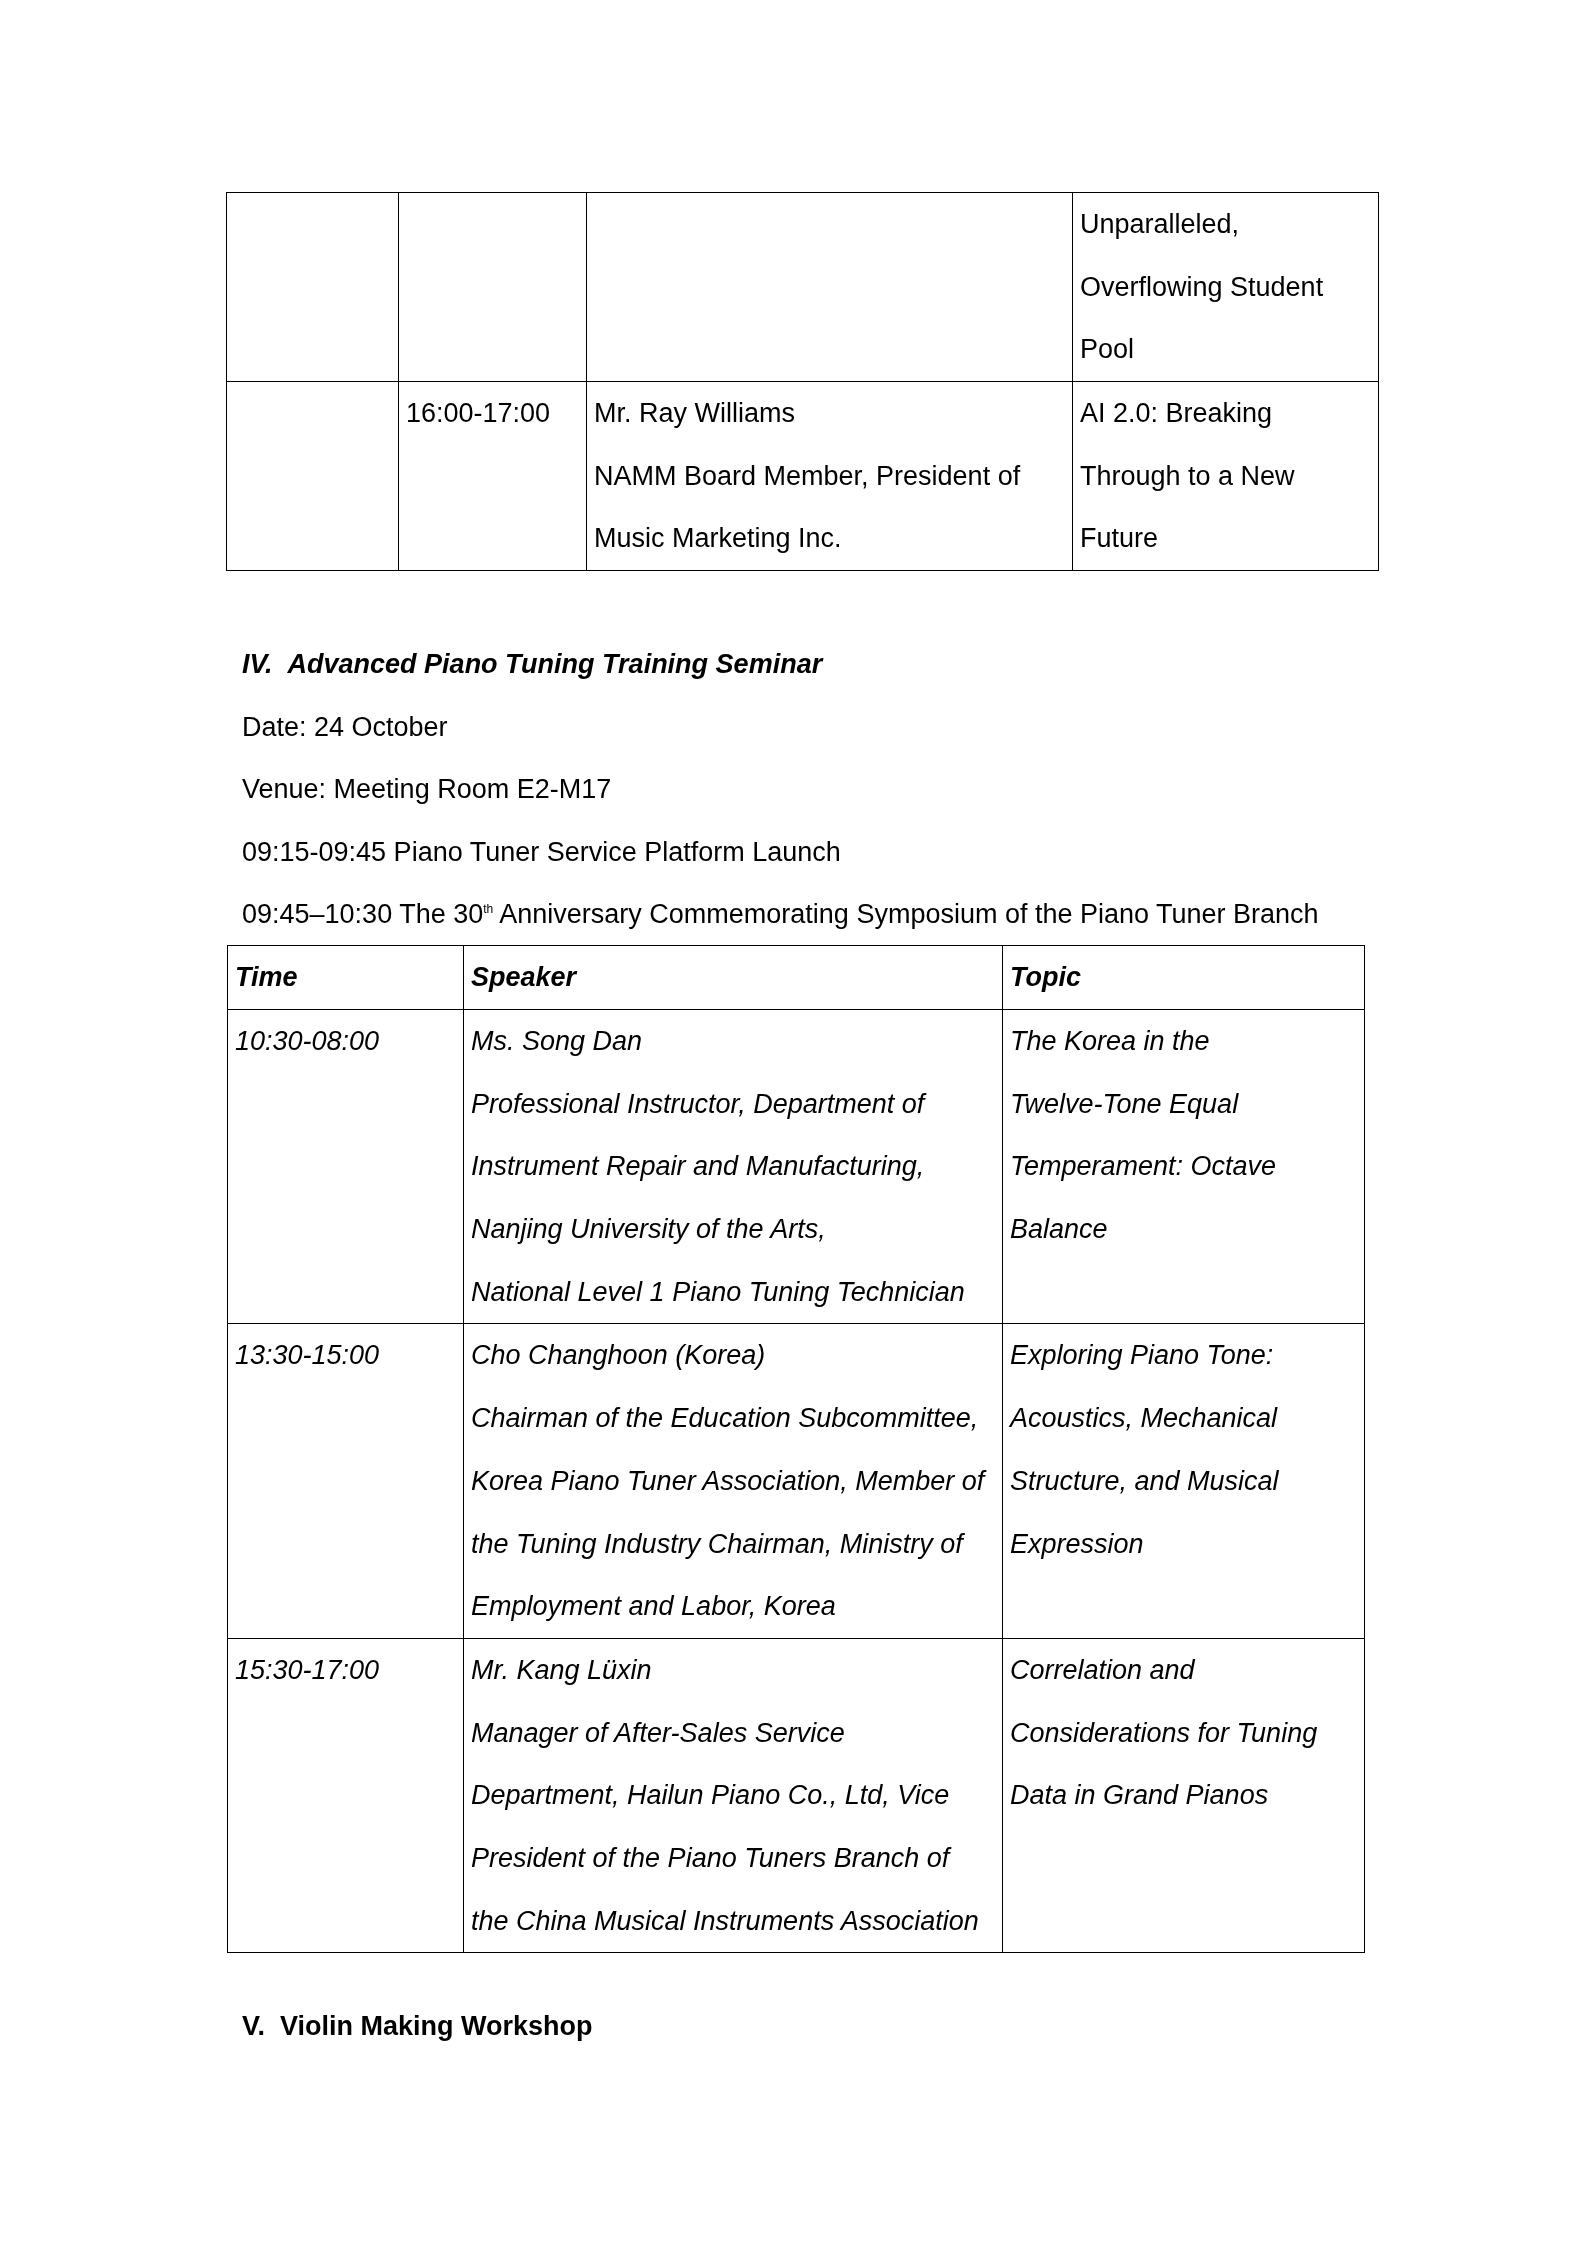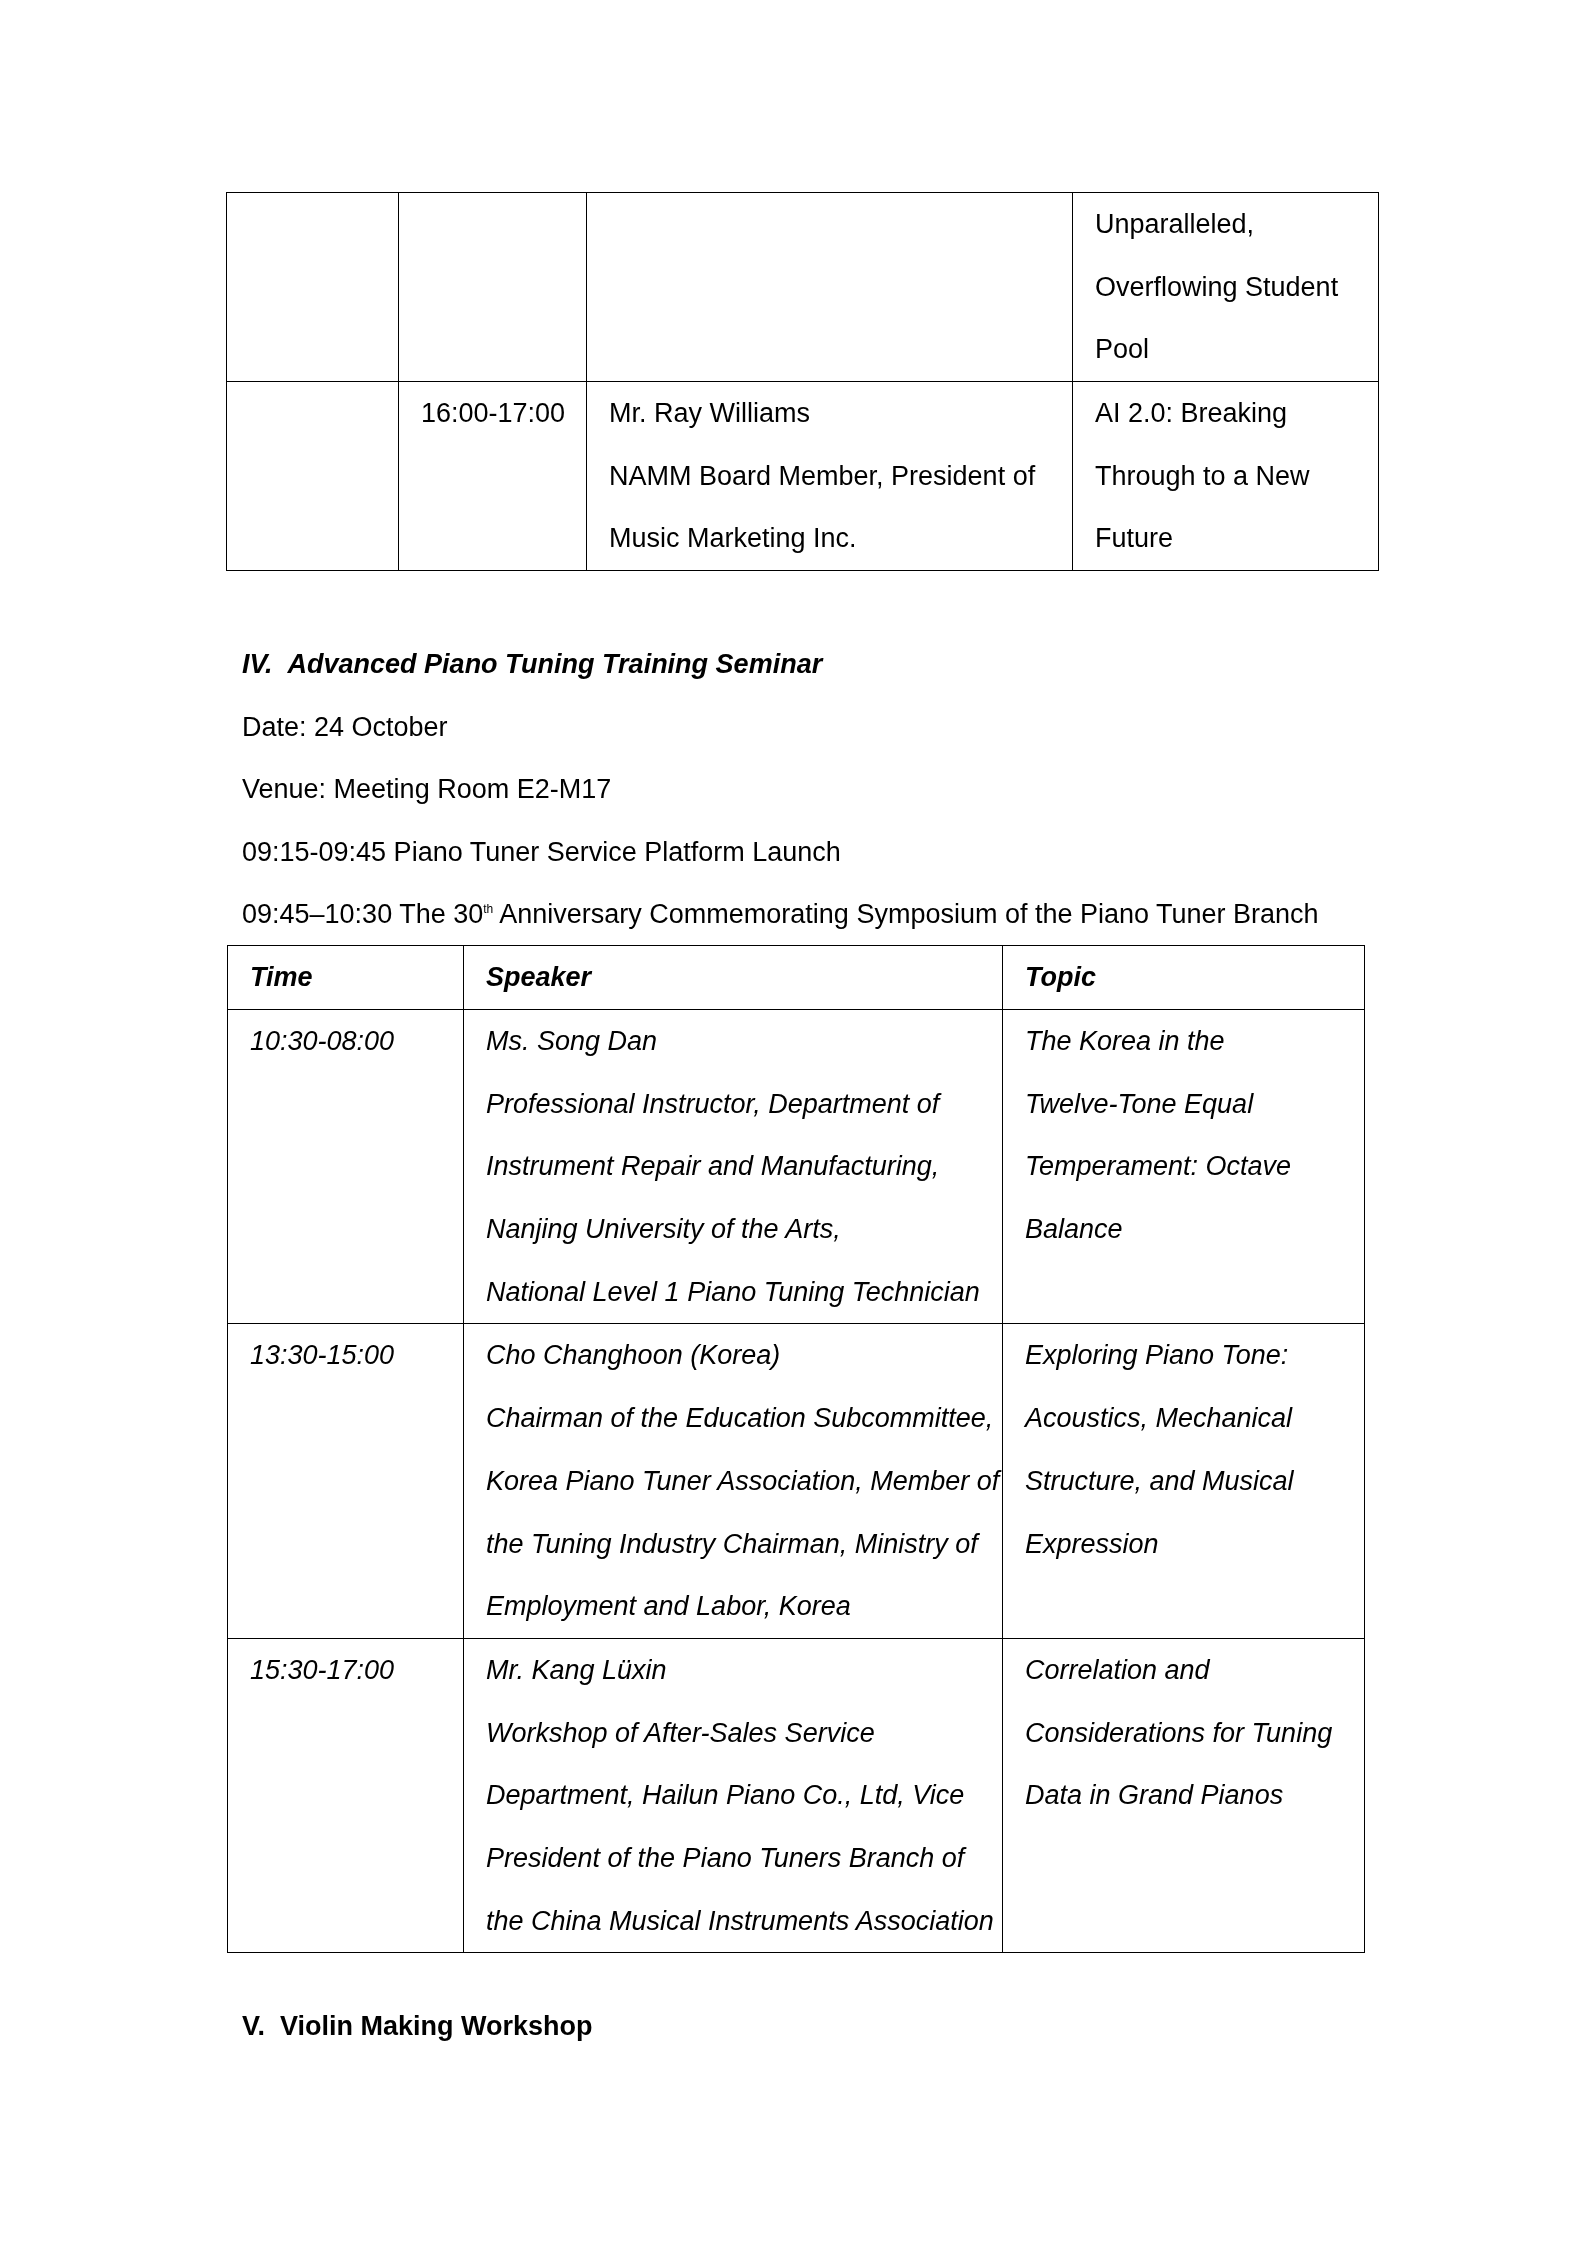--- a/index.html
+++ b/index.html
@@ -1,20 +1,20 @@
 <!DOCTYPE html>
 <html><head>
 <meta charset="utf-8">
 <style>
   html, body { margin: 0; padding: 0; background: #ffffff; }
   body { width: 1587px; height: 2245px; position: relative; overflow: hidden;
          font-family: "Liberation Sans", sans-serif; color: #000; font-size: 27px; }
   .abs { position: absolute; }
   table { position: absolute; border-collapse: collapse; table-layout: fixed; }
-  td, th { border: 1.5px solid #000; vertical-align: top; padding: 0 22px; text-align: left; }
+  td, th { border: 1.5px solid #000; vertical-align: top; padding: 0 7px; text-align: left; }
   .line { display: block; height: 62.7px; line-height: 62.7px; white-space: nowrap; }
   th { font-weight: bold; }
   .heading { font-weight: bold; font-size: 27px; white-space: nowrap; line-height: 62.7px; height: 62.7px; }
   .para { white-space: nowrap; line-height: 62.7px; height: 62.7px; text-align: center; }
   sup { font-size: 12px; line-height: 0; vertical-align: 10px; margin-top: 20px; }
 </style>
 </head>
 <body>
 
 <table style="left:226px; top:192px; width:1152px;">
@@ -119,21 +119,21 @@
           <span class="line">Structure, and Musical</span>
           <span class="line">Expression</span>
         </td>
       </tr>
       <tr style="height: 314px;">
         <td>
           <span class="line">15:30-17:00</span>
         </td>
         <td>
           <span class="line">Mr. Kang Lüxin</span>
-          <span class="line">Workshop of After-Sales Service</span>
+          <span class="line">Manager of After-Sales Service</span>
           <span class="line">Department, Hailun Piano Co., Ltd, Vice</span>
           <span class="line">President of the Piano Tuners Branch of</span>
           <span class="line">the China Musical Instruments Association</span>
         </td>
         <td>
           <span class="line">Correlation and</span>
           <span class="line">Considerations for Tuning</span>
           <span class="line">Data in Grand Pianos</span>
         </td>
       </tr>

